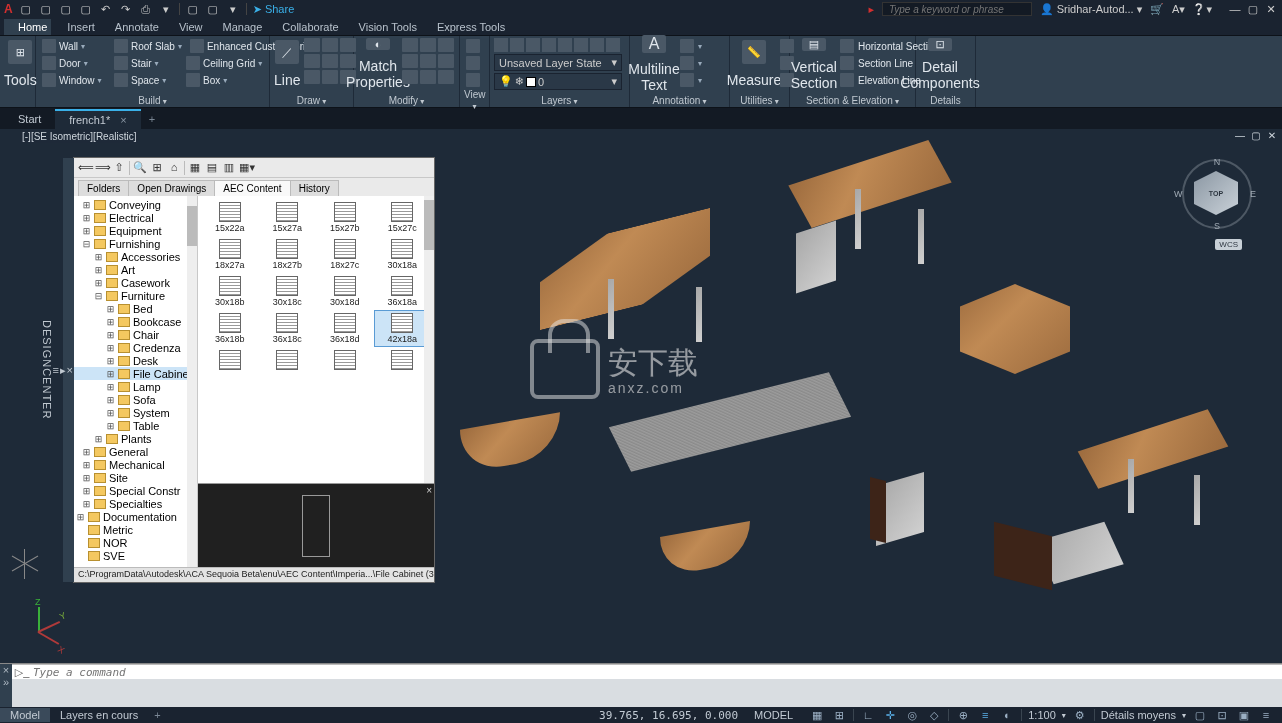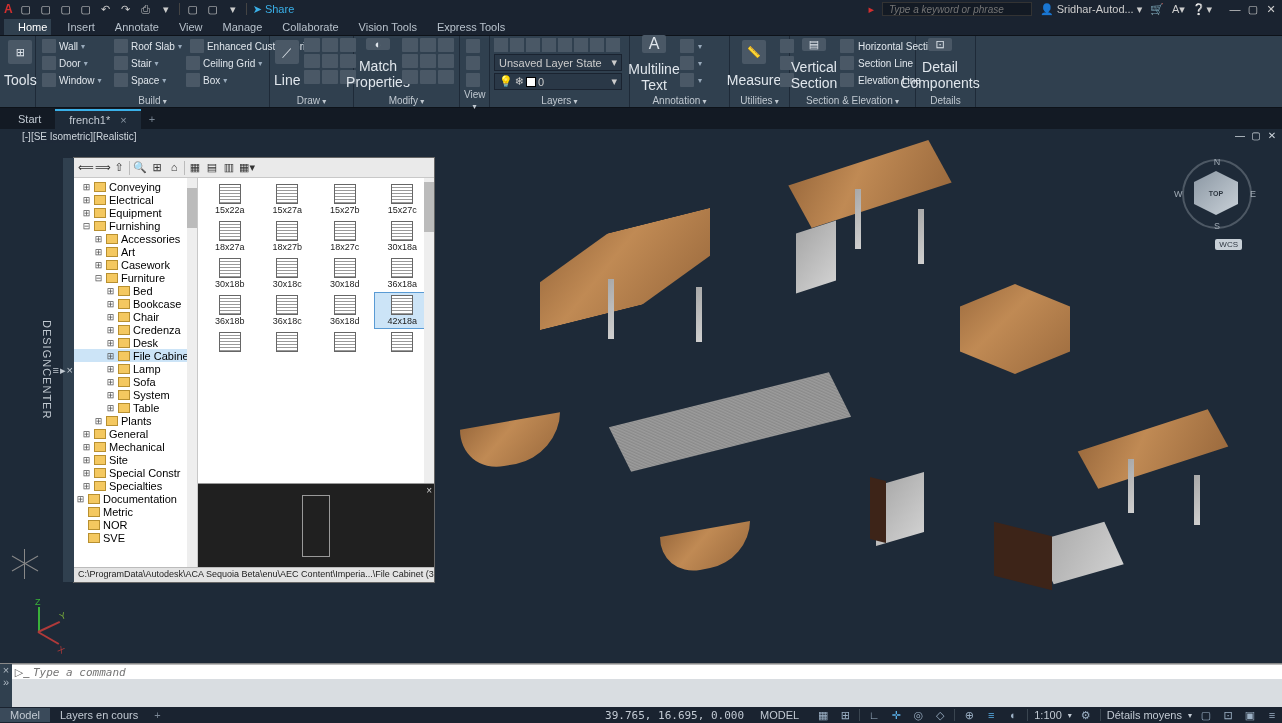--- a/index.html
+++ b/index.html
@@ -133,21 +133,21 @@
 .cmdarea .input { height:15px; display:flex; align-items:center; background:#fff; border-top:1px solid #bbb; }
 .cmdarea .input .ico { width:16px; text-align:center; color:#555;}
 .cmdarea .input input { flex:1; border:none; outline:none; font-family:Consolas,monospace; font-size:11px; font-style:italic; color:#888; background:transparent; padding-left:3px;}
 .cmdarea .handle { position:absolute; left:0; top:0; width:12px; height:100%; background:#30404f; color:#aeb8c2; display:flex; flex-direction:column; align-items:center; font-size:9px;}
 
 
 .statusbar { position:absolute; bottom:0; left:0; right:0; height:16px; background:#1a2330; display:flex; align-items:center; color:#c2cad3; font-size:10px; }
 .statusbar .stab { padding:1px 10px; cursor:pointer; }
 .statusbar .stab.active { background:#3a4a5a; }
 .statusbar .plus { padding:1px 6px; cursor:pointer; color:#7a8694;}
-.statusbar .right { margin-left:auto; display:flex; align-items:center; gap:6px; padding-right:2px;}
+.statusbar .right { margin-left:auto; display:flex; align-items:center; gap:6px; padding-right:8px;}
 .statusbar .coords { font-family:Consolas,monospace; }
 .statusbar .sbtn { width:16px; height:14px; display:flex;align-items:center;justify-content:center; cursor:pointer; color:#9cb0c4;}
 .statusbar .sbtn.on { color:#5ab0e8; }
 .statusbar .sep { width:1px; height:12px; background:#3a4550; }
 </style>
 </head>
 <body>
 
 <div class="titlebar">
   <span class="logo">A</span>
@@ -472,20 +472,24 @@
   <div class="furn stone" style="top:268px;left:620px;width:220px;height:50px;transform:skewY(-14deg) skewX(24deg)"></div>
   <div class="furn grey" style="top:350px;left:876px;width:48px;height:60px;transform:skewY(-16deg)"></div>
   <div class="furn drk" style="top:350px;left:870px;width:16px;height:62px;transform:skewY(14deg)"></div>
   <div class="furn wood" style="top:298px;left:1088px;width:130px;height:44px;transform:skewY(-18deg) skewX(25deg)"></div>
   <div class="furn grey" style="top:330px;left:1128px;width:6px;height:54px"></div>
   <div class="furn grey" style="top:346px;left:1194px;width:6px;height:50px"></div>
   <div class="furn wood" style="top:400px;left:660px;width:90px;height:40px;border-radius:0 0 45px 45px;transform:skewY(-10deg)"></div>
   <div class="furn grey" style="top:400px;left:1044px;width:70px;height:48px;transform:skewY(-16deg) skewX(22deg)"></div>
   <div class="furn drk" style="top:400px;left:994px;width:58px;height:54px;transform:skewY(14deg)"></div>
 
+  <div class="watermark">
+    <div class="lock"></div>
+    <div><span class="txt">安下载</span><span class="sub">anxz.com</span></div>
+  </div>
 
   <div class="crosshair">
       <div class="l1"></div>
       <div class="l2"></div>
       <div class="l3"></div>
     </div>
   <div class="ucs">
       <div class="z"></div>
       <div class="y"></div>
       <div class="x"></div>
@@ -507,20 +511,26 @@
       <span class="sep"></span>
       <span>🔍</span>
       <span>⊞</span>
       <span>⌂</span>
       <span class="sep"></span>
       <span>▦</span>
       <span>▤</span>
       <span>▥</span>
       <span>▦▾</span>
     </div>
+    <div class="pal-tabs" id="pal-tabs">
+        <div class="pt">Folders</div>
+        <div class="pt">Open Drawings</div>
+        <div class="pt active">AEC Content</div>
+        <div class="pt">History</div>
+      </div>
     <div class="pal-body">
       <div class="tree" id="pal-tree">
         <div class="node d1">
             <span class="exp">⊞</span>
             <span class="fico"></span>
             <span>Conveying</span>
           </div>
           <div class="node d1">
             <span class="exp">⊞</span>
             <span class="fico"></span>

